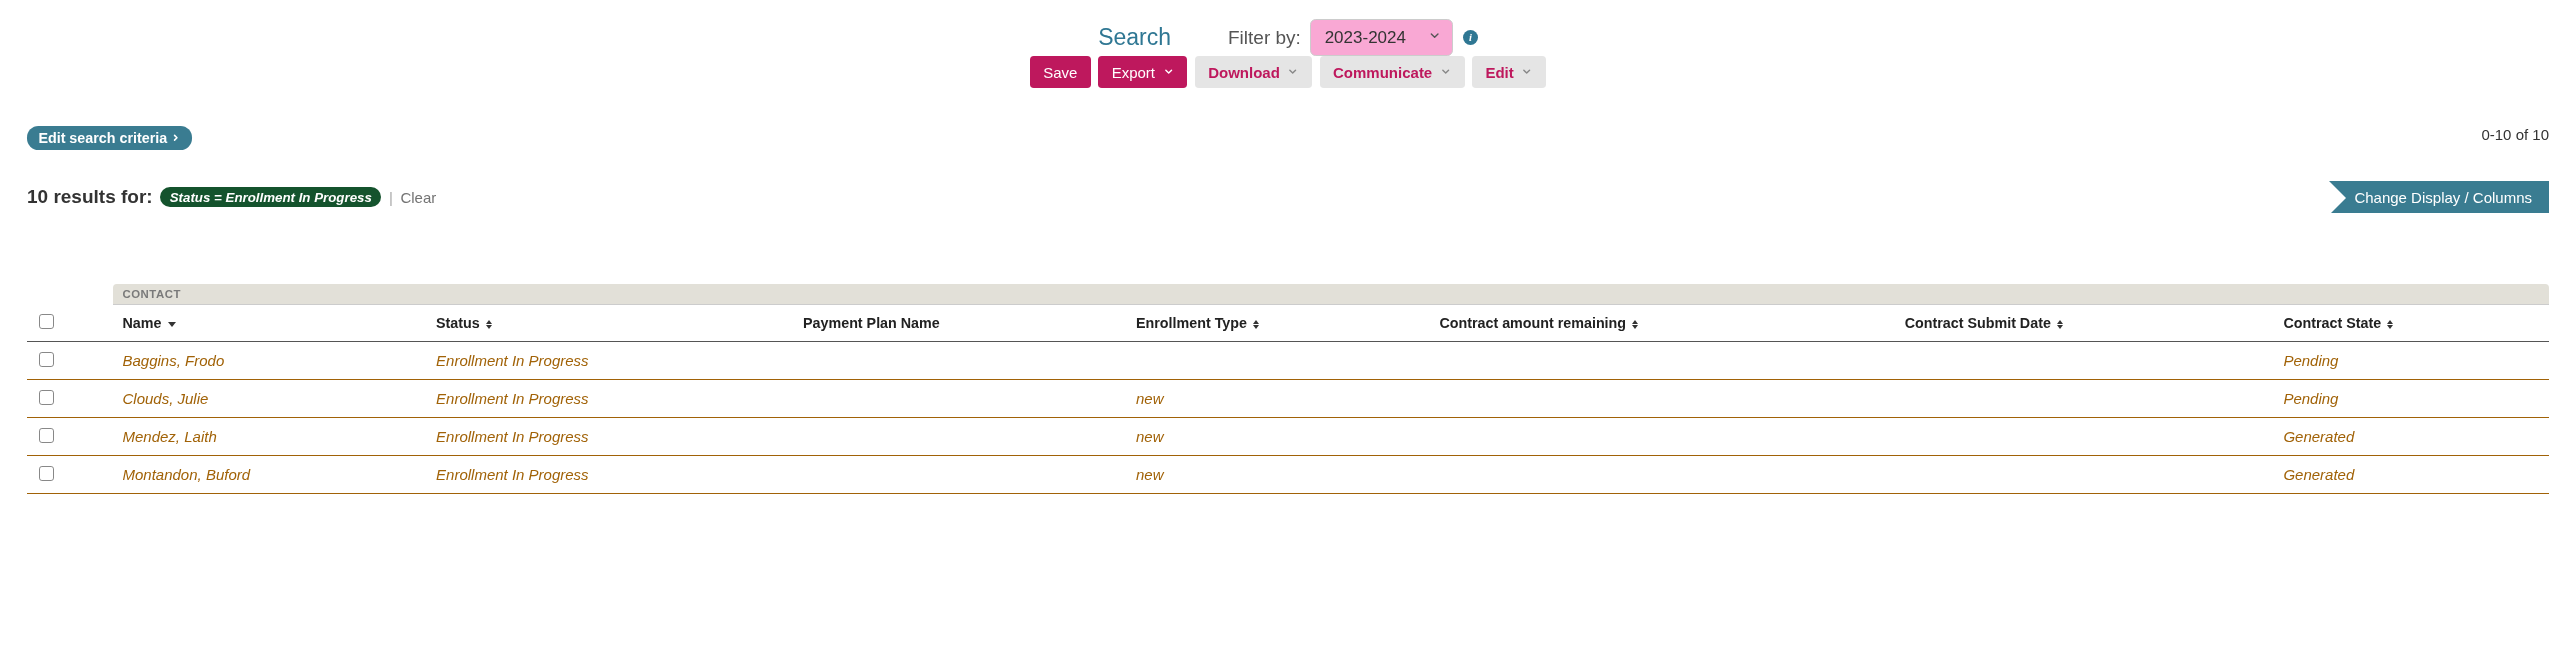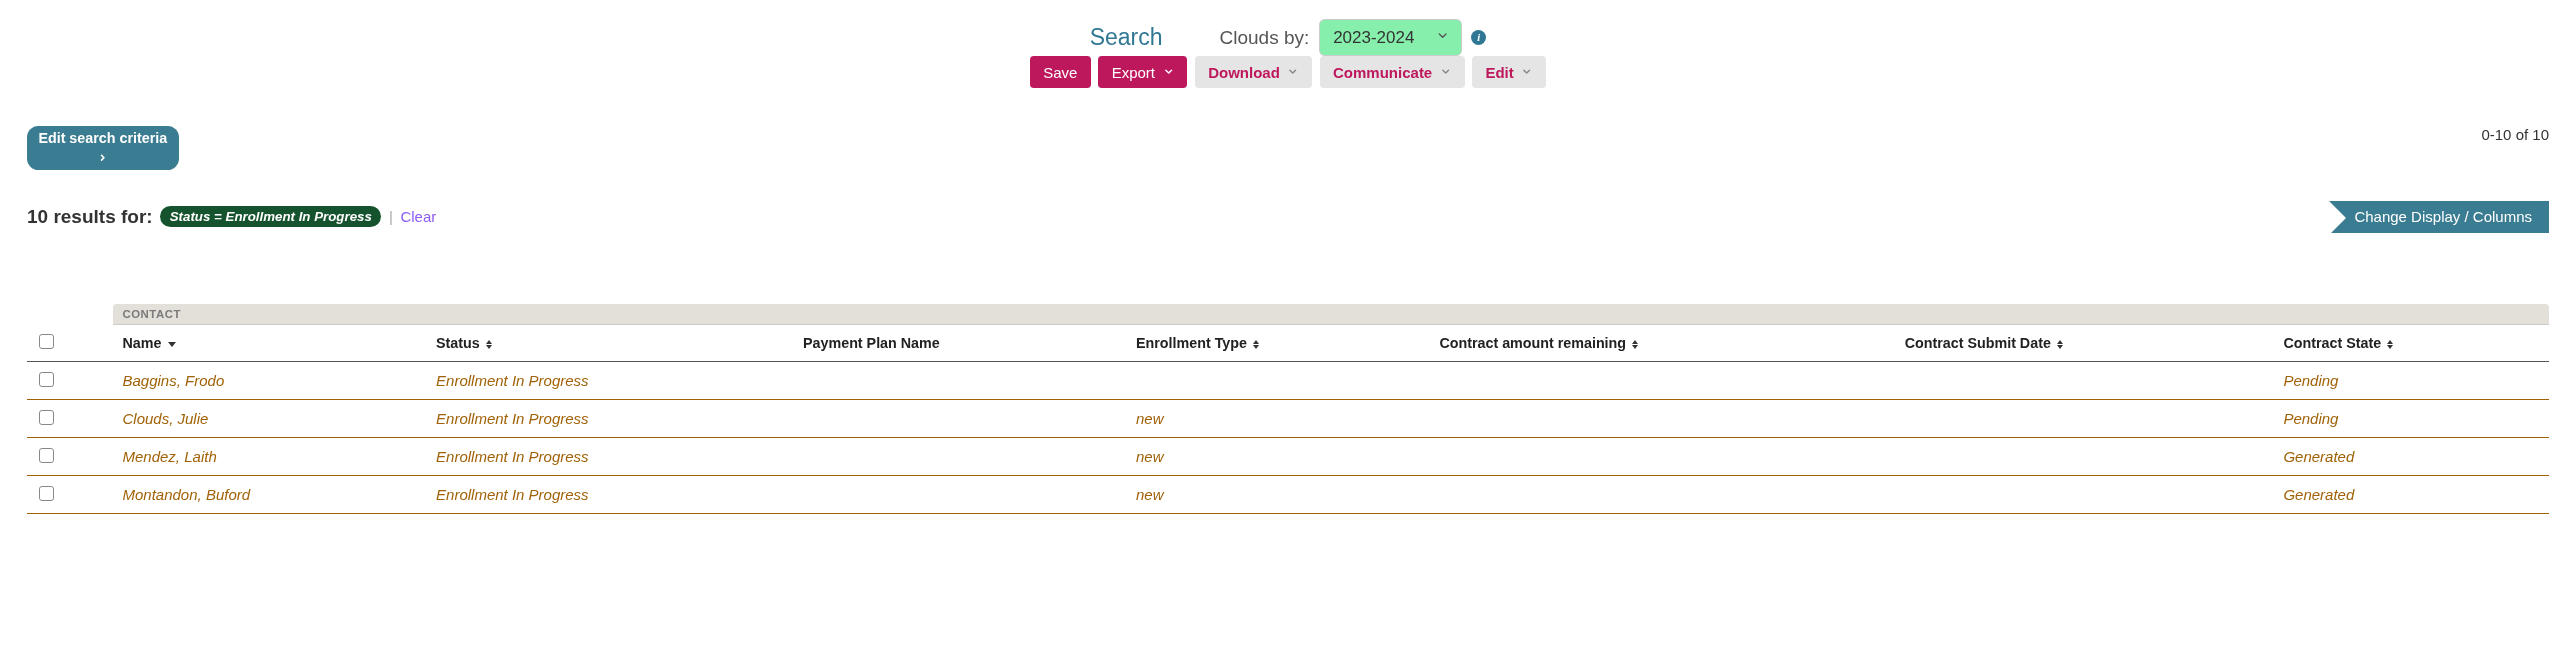--- a/index.html
+++ b/index.html
@@ -38,21 +38,21 @@
     font-size: 19px;
     color: #555;
   }
   .filter-select {
     position: relative;
     border: 1px solid #ccc;
     border-radius: 5.7px;
     padding: 7.6px 38px 7.6px 13.3px;
     font-size: 17px;
     color: #333;
-    background: #86efac;
+    background: #f9a8d4;
     min-width: 143px;
     cursor: pointer;
   }
   .filter-select .chev {
     position: absolute;
     right: 11.4px;
     top: 50%;
     transform: translateY(-50%);
   }
   .info-icon {
@@ -97,21 +97,20 @@
     color: #fff;
     border: none;
     border-radius: 11.4px;
     padding: 3.8px 11.4px;
     font-size: 14.3px;
     font-weight: 600;
     cursor: pointer;
     display: inline-flex;
     align-items: center;
     gap: 3.8px;
-    flex-direction: column;
   }
   .pagecount {
     color: #333;
     font-size: 15px;
   }
   .results-row {
     display: flex;
     justify-content: space-between;
     align-items: center;
     margin-top: 31px;
@@ -131,21 +130,21 @@
     background: #14532d;
     color: #fff;
     border-radius: 11.4px;
     padding: 2.9px 9.5px;
     font-size: 13.3px;
     font-style: italic;
     font-weight: 600;
   }
   .sep { color: #aaa; }
   .clear-link {
-    color: #8b5cf6;
+    color: #737373;
     cursor: pointer;
     font-size: 15px;
   }
   .change-display {
     position: relative;
     background: #3a7c91;
     color: #fff;
     padding: 7.6px 17px 7.6px 25px;
     font-size: 15px;
     cursor: pointer;
@@ -252,21 +251,21 @@
 </style>
 </head>
 <body>
 
 <div class="container">
 
   <div class="topbar">
     <div class="topbar-left">
       <div class="search-title">Search</div>
       <div class="filter-group">
-        <span class="filter-label">Clouds by:</span>
+        <span class="filter-label">Filter by:</span>
         <div class="filter-select">
           <span>2023-2024</span>
           <span class="chev">
             <svg width="13.3" height="13.3" viewBox="0 0 24 24" fill="none" stroke="#555" stroke-width="2.5" stroke-linecap="round" stroke-linejoin="round">
                 <polyline points="6 9 12 15 18 9"></polyline>
               </svg>
           </span>
         </div>
         <span class="info-icon">i</span>
       </div>

